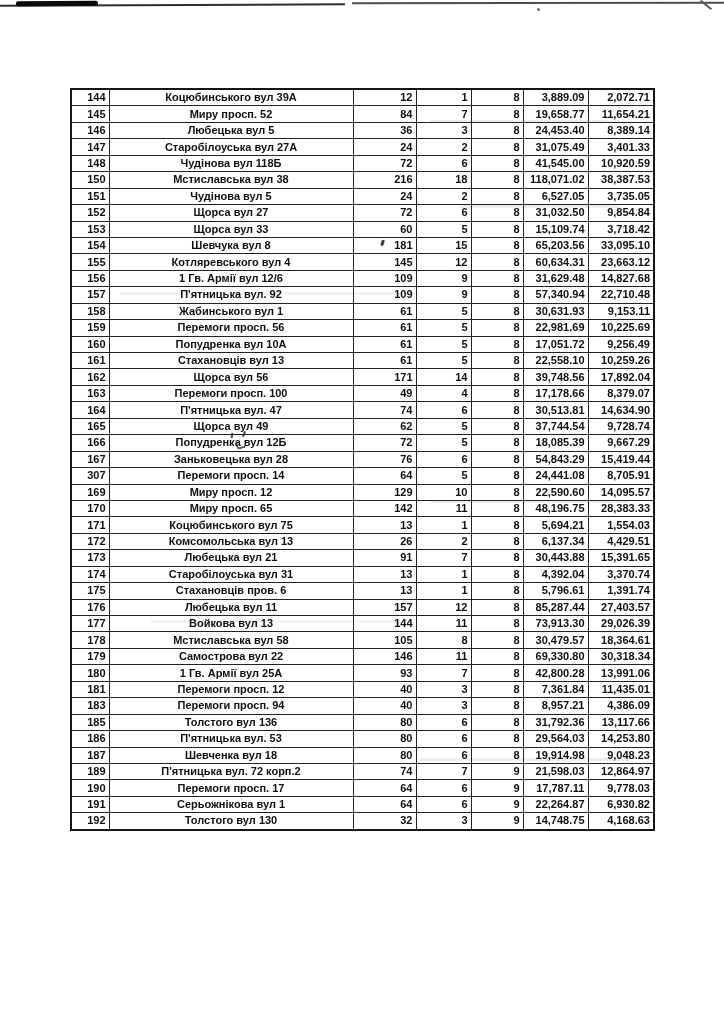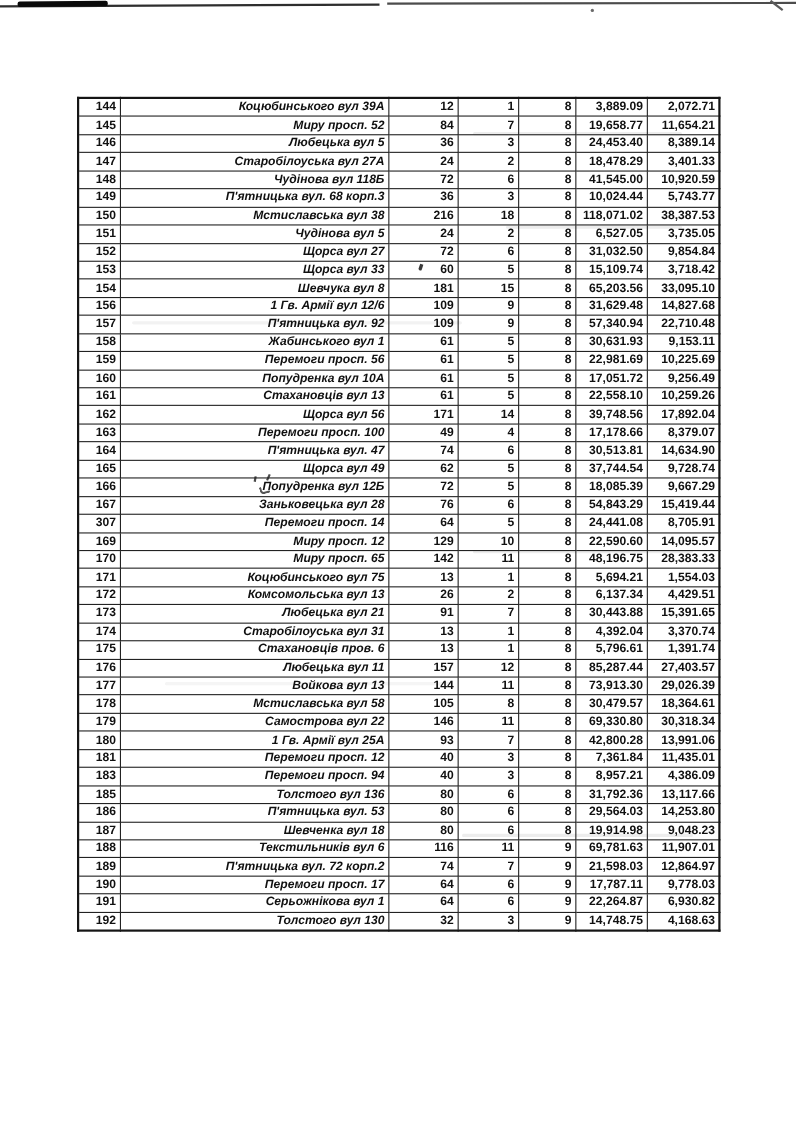--- a/index.html
+++ b/index.html
@@ -47,21 +47,21 @@
     font-size:11px;
     font-weight:bold;
     color:#101010;
     line-height:1;
     padding:0 3px;
     vertical-align:middle;
     white-space:nowrap;
     overflow:hidden;
   }
   td.c0{text-align:right;padding-right:4px;color:#131313;}
-  td.c1{text-align:right;padding-left:4px;font-style:italic;}
+  td.c1{text-align:center;padding-left:4px;}
   td.c2,td.c3,td.c4,td.c5,td.c6{text-align:right;padding-right:3px;}
 </style>
 </head>
 <body>
 
 <div class="page">
 
   <div class="artifact art-line-left"></div>
   <div class="artifact art-blob"></div>
   <div class="artifact art-line-right"></div>
@@ -115,40 +115,31 @@
           <td class="c4">8</td>
           <td class="c5">24,453.40</td>
           <td class="c6">8,389.14</td>
         </tr>
         <tr>
           <td class="c0">147</td>
           <td class="c1">Старобілоуська вул 27А</td>
           <td class="c2">24</td>
           <td class="c3">2</td>
           <td class="c4">8</td>
-          <td class="c5">18,478.29</td>
+          <td class="c5">31,075.49</td>
           <td class="c6">3,401.33</td>
         </tr>
         <tr>
           <td class="c0">148</td>
           <td class="c1">Чудінова вул 118Б</td>
           <td class="c2">72</td>
           <td class="c3">6</td>
           <td class="c4">8</td>
           <td class="c5">41,545.00</td>
           <td class="c6">10,920.59</td>
-        </tr>
-        <tr>
-          <td class="c0">149</td>
-          <td class="c1">П'ятницька вул. 68 корп.3</td>
-          <td class="c2">36</td>
-          <td class="c3">3</td>
-          <td class="c4">8</td>
-          <td class="c5">10,024.44</td>
-          <td class="c6">5,743.77</td>
         </tr>
         <tr>
           <td class="c0">150</td>
           <td class="c1">Мстиславська вул 38</td>
           <td class="c2">216</td>
           <td class="c3">18</td>
           <td class="c4">8</td>
           <td class="c5">118,071.02</td>
           <td class="c6">38,387.53</td>
         </tr>
@@ -182,20 +173,29 @@
         <tr>
           <td class="c0">154</td>
           <td class="c1">Шевчука вул 8</td>
           <td class="c2">181</td>
           <td class="c3">15</td>
           <td class="c4">8</td>
           <td class="c5">65,203.56</td>
           <td class="c6">33,095.10</td>
         </tr>
         <tr>
+          <td class="c0">155</td>
+          <td class="c1">Котляревського вул 4</td>
+          <td class="c2">145</td>
+          <td class="c3">12</td>
+          <td class="c4">8</td>
+          <td class="c5">60,634.31</td>
+          <td class="c6">23,663.12</td>
+        </tr>
+        <tr>
           <td class="c0">156</td>
           <td class="c1">1 Гв. Армії вул 12/6</td>
           <td class="c2">109</td>
           <td class="c3">9</td>
           <td class="c4">8</td>
           <td class="c5">31,629.48</td>
           <td class="c6">14,827.68</td>
         </tr>
         <tr>
           <td class="c0">157</td>
@@ -450,29 +450,20 @@
           <td class="c6">14,253.80</td>
         </tr>
         <tr>
           <td class="c0">187</td>
           <td class="c1">Шевченка вул 18</td>
           <td class="c2">80</td>
           <td class="c3">6</td>
           <td class="c4">8</td>
           <td class="c5">19,914.98</td>
           <td class="c6">9,048.23</td>
-        </tr>
-        <tr>
-          <td class="c0">188</td>
-          <td class="c1">Текстильників вул 6</td>
-          <td class="c2">116</td>
-          <td class="c3">11</td>
-          <td class="c4">9</td>
-          <td class="c5">69,781.63</td>
-          <td class="c6">11,907.01</td>
         </tr>
         <tr>
           <td class="c0">189</td>
           <td class="c1">П'ятницька вул. 72 корп.2</td>
           <td class="c2">74</td>
           <td class="c3">7</td>
           <td class="c4">9</td>
           <td class="c5">21,598.03</td>
           <td class="c6">12,864.97</td>
         </tr>

